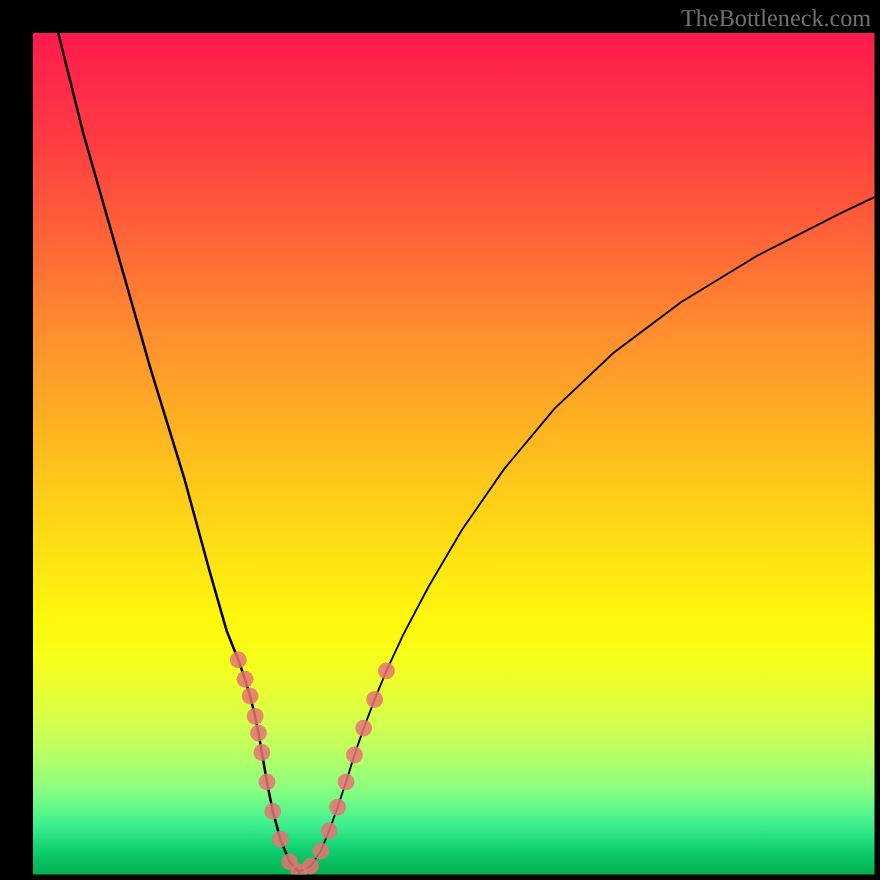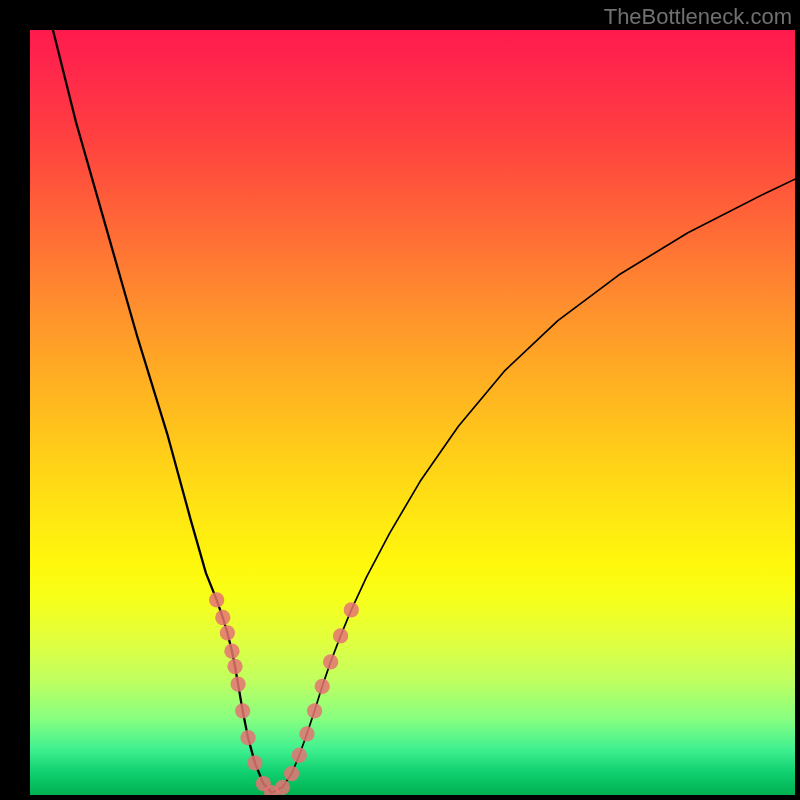--- a/index.html
+++ b/index.html
@@ -9,20 +9,21 @@
     height: 800px;
     background: #000;
     overflow: hidden;
     font-family: Arial, Helvetica, sans-serif;
   }
   .frame {
     position: absolute;
     left: 0; top: 0;
     width: 800px; height: 704px;
     background: #000;
+    font-family: Liberation Serif, serif;
   }
   .plot-wrap {
     position: absolute;
     left: 30px;
     top: 30px;
     width: 765px;
     height: 765px;
   }
   .gradient {
     position: absolute;

